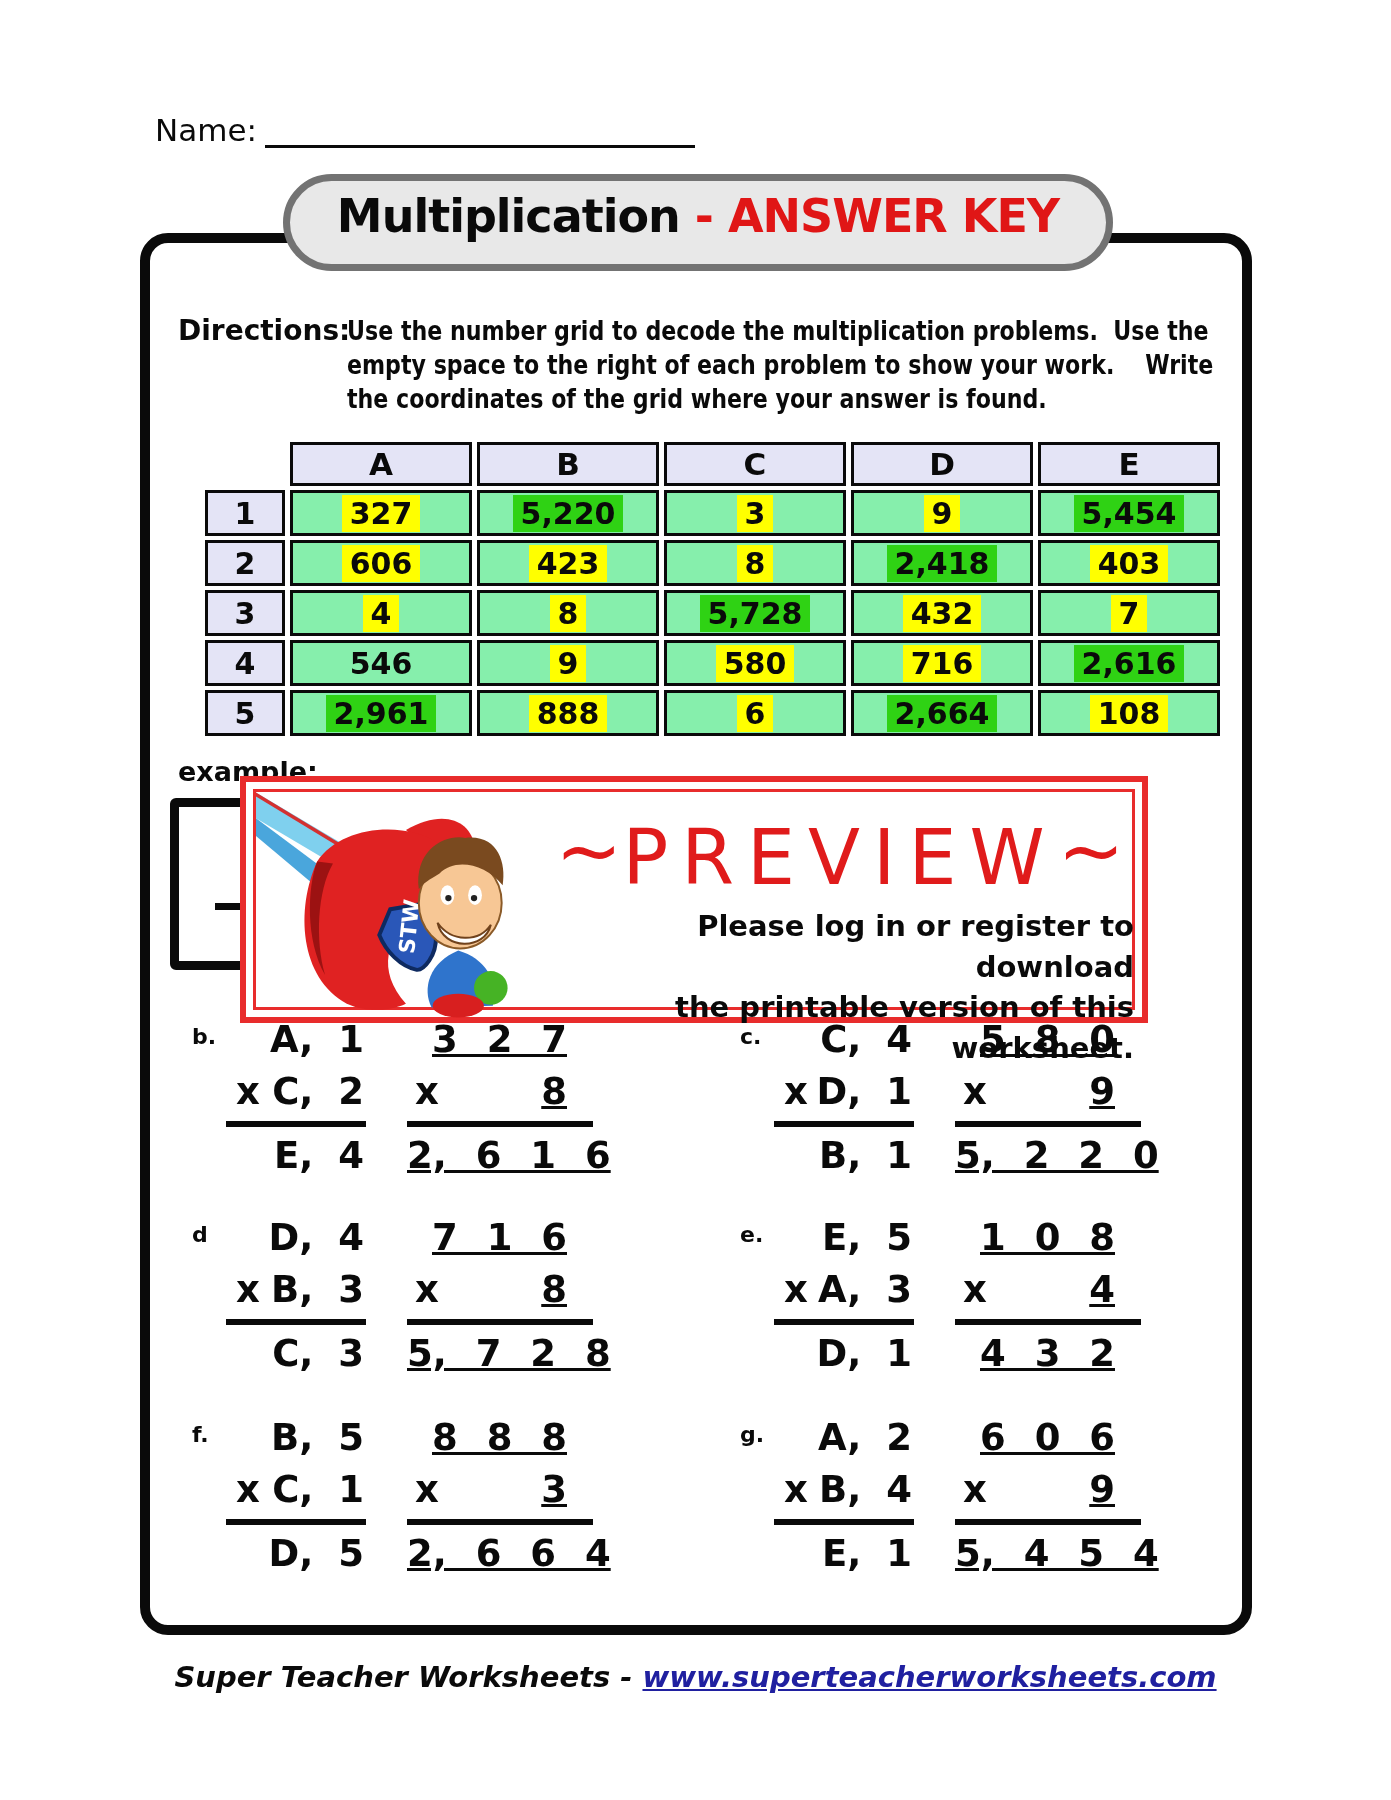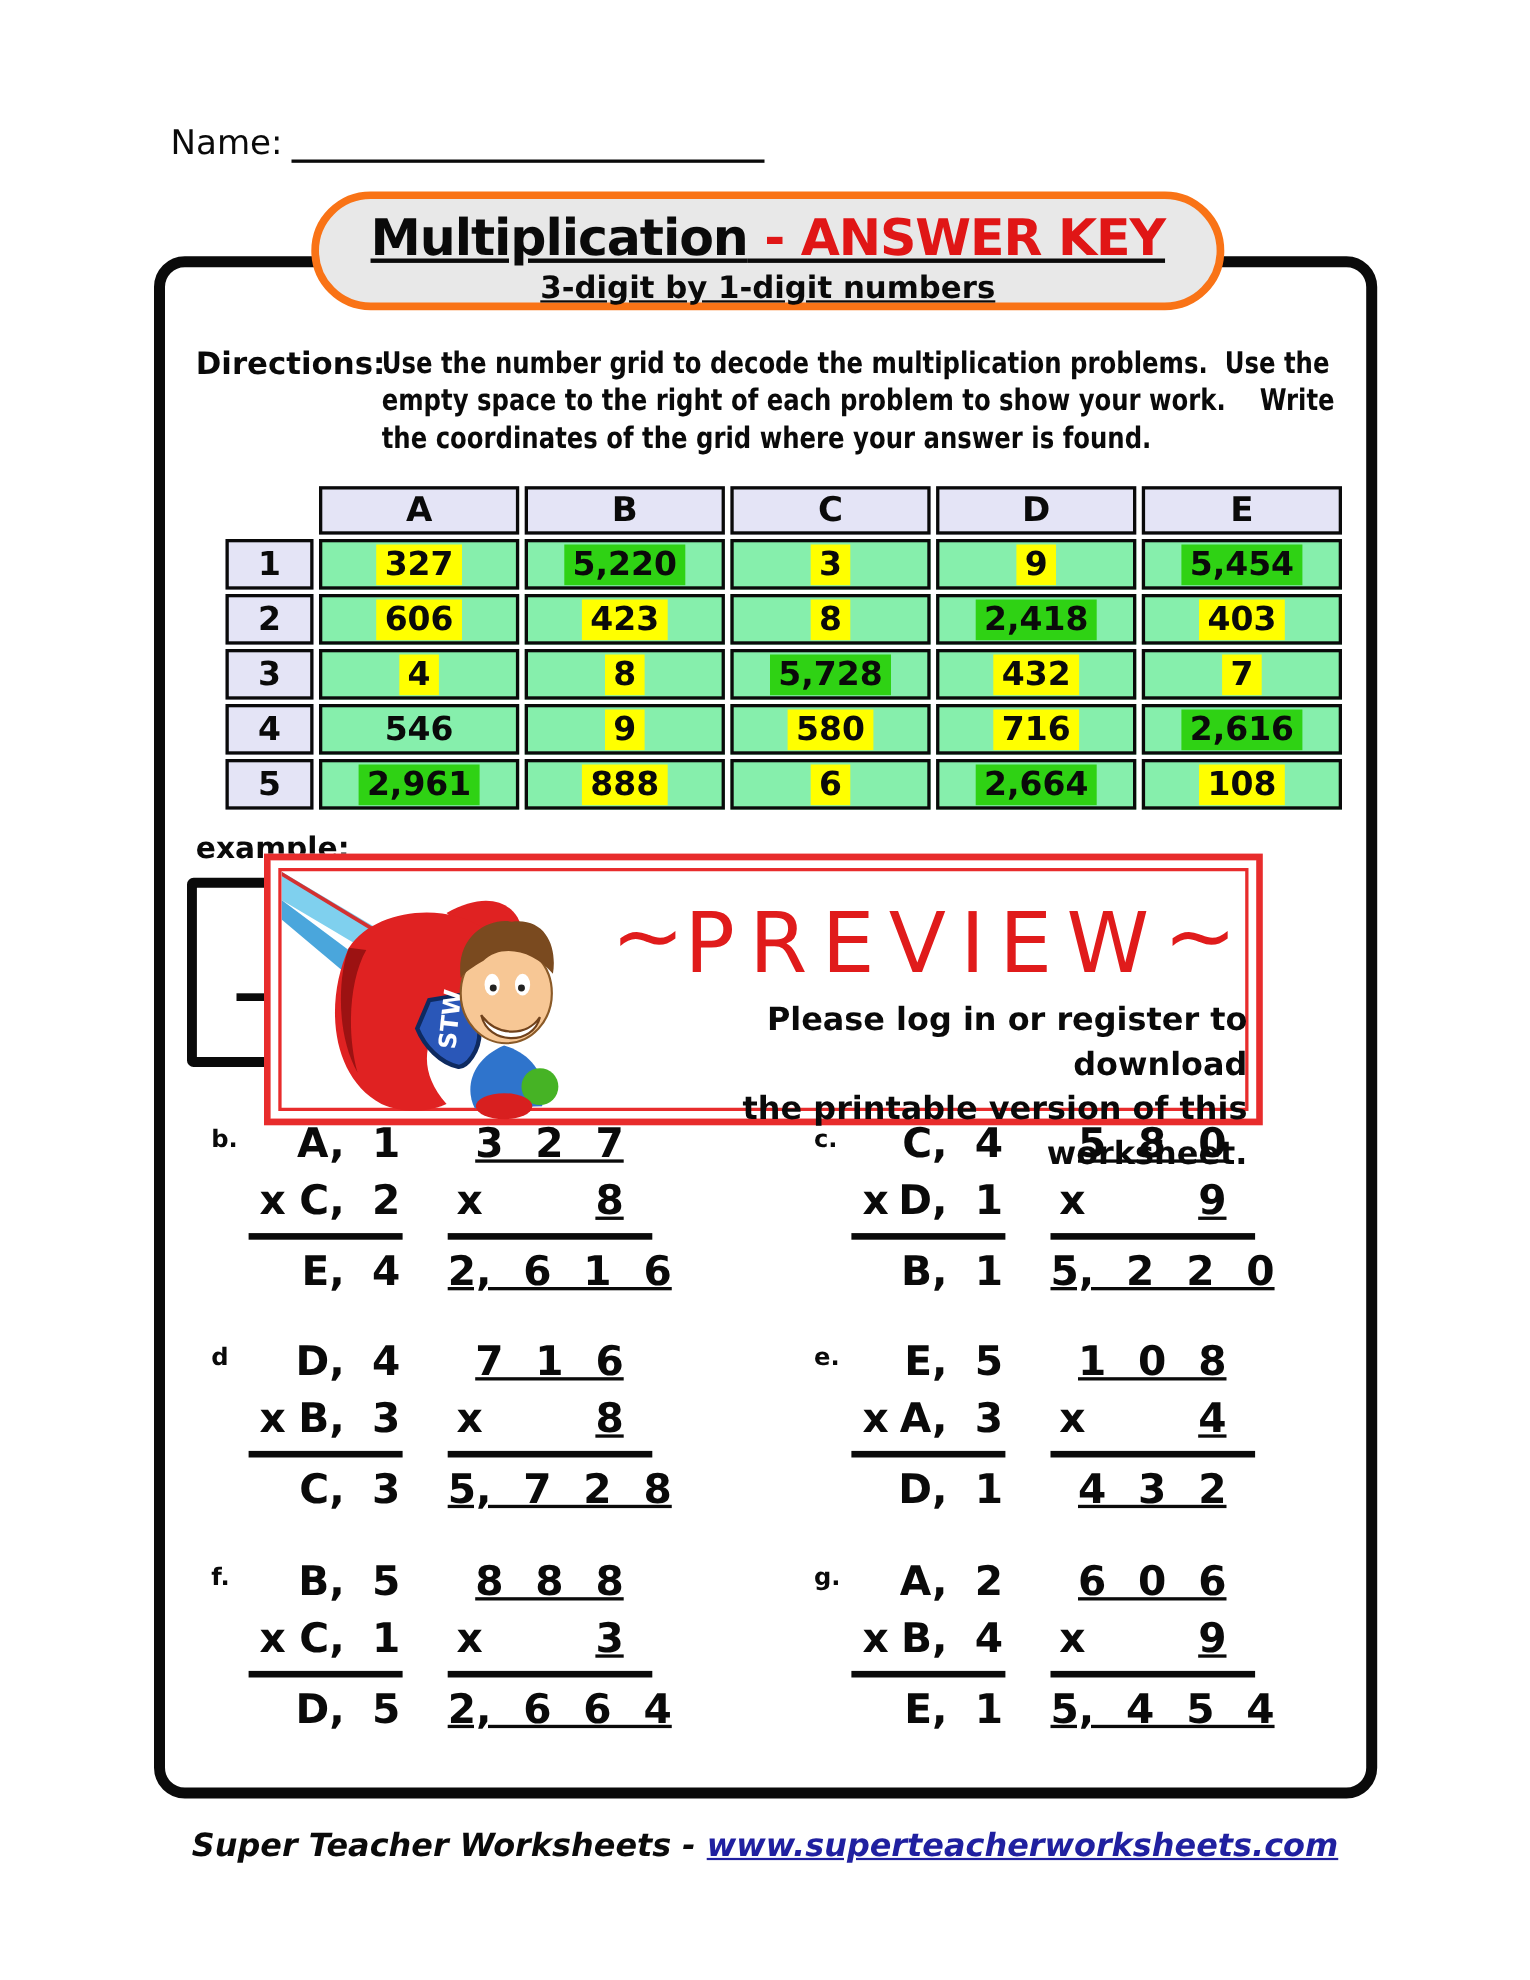--- a/index.html
+++ b/index.html
@@ -10,23 +10,23 @@
   
   .name-row { left: 155px; top: 112px; font-size: 31px; }
   .name-line { display: inline-block; width: 430px; height: 36px;
                border-bottom: 3px solid #0a0a0a; margin-left: 8px; vertical-align: bottom; }
 
   
   .page-border { left: 140px; top: 233px; width: 1112px; height: 1402px;
                  border: 10px solid #0a0a0a; border-radius: 28px; z-index: 0; }
 
   
-  .title-pill { left: 283px; top: 174px; width: 830px; height: 108px; background: #e8e8e8;
-                border: 7px solid #f97316; border-radius: 57px; text-align: center; z-index: 3;
-                padding-top: 8px; text-decoration: underline; }
+  .title-pill { left: 283px; top: 174px; width: 830px; height: 97px; background: #e8e8e8;
+                border: 7px solid #737373; border-radius: 57px; text-align: center; z-index: 3;
+                padding-top: 8px; }
   .title-main { font-size: 46px; font-weight: bold; letter-spacing: -1px; }
   .title-red { color: #e01616; }
   .title-sub { font-size: 28px; font-weight: bold; margin-top: 2px; }
 
   
   .directions-label { left: 178px; top: 314px; font-size: 28px; font-weight: bold; z-index: 1; }
   .directions-text { left: 347px; top: 314px; font-size: 27px; font-weight: bold;
                      white-space: pre; line-height: 34px; transform: scaleX(0.82);
                      transform-origin: left top; z-index: 1; }
 
@@ -92,21 +92,20 @@
 <body>
 
 <div class="abs name-row">
   <span>Name:</span><span class="name-line"></span>
 </div>
 
 <div class="abs page-border"></div>
 
 <div class="abs title-pill">
   <div class="title-main"><span>Multiplication</span><span class="title-red"> - ANSWER KEY</span></div>
-  <div class="title-sub">3-digit by 1-digit numbers</div>
 </div>
 
 <div class="abs directions-label">Directions:</div>
 <div class="abs directions-text">Use the number grid to decode the multiplication problems.  Use the
 empty space to the right of each problem to show your work.    Write
 the coordinates of the grid where your answer is found.</div>
 
 <table class="abs grid-table">
   <tbody>
       <tr>

